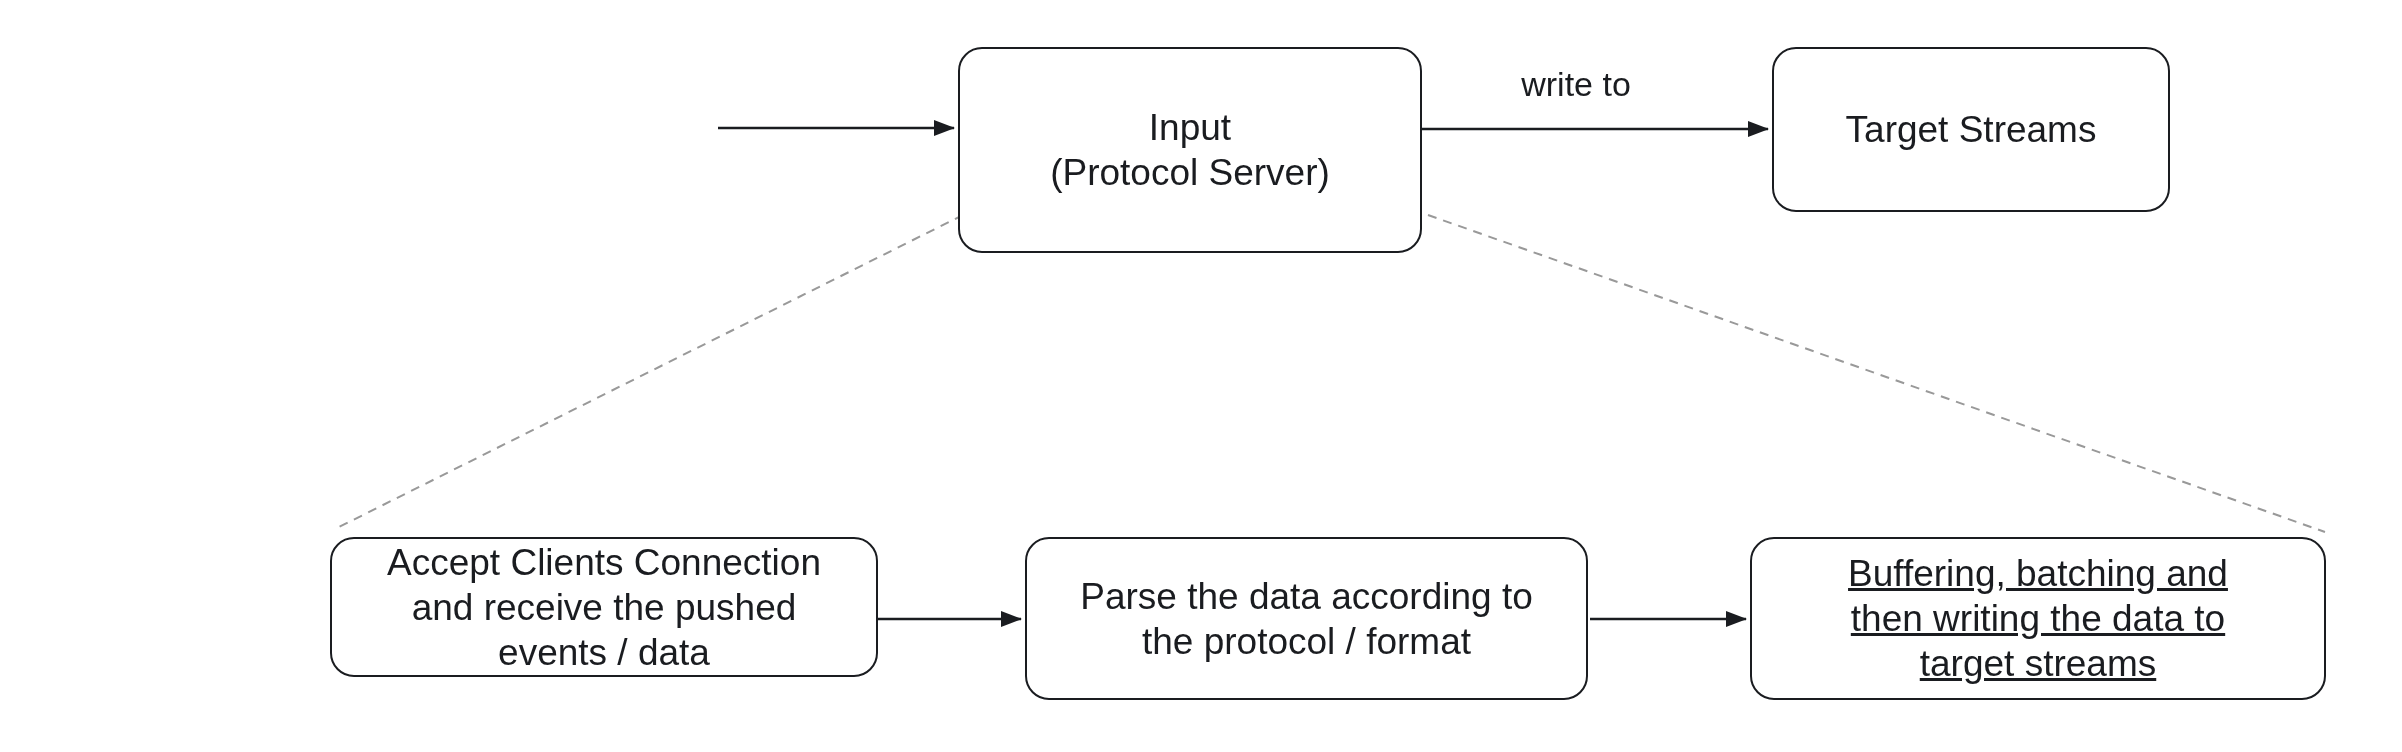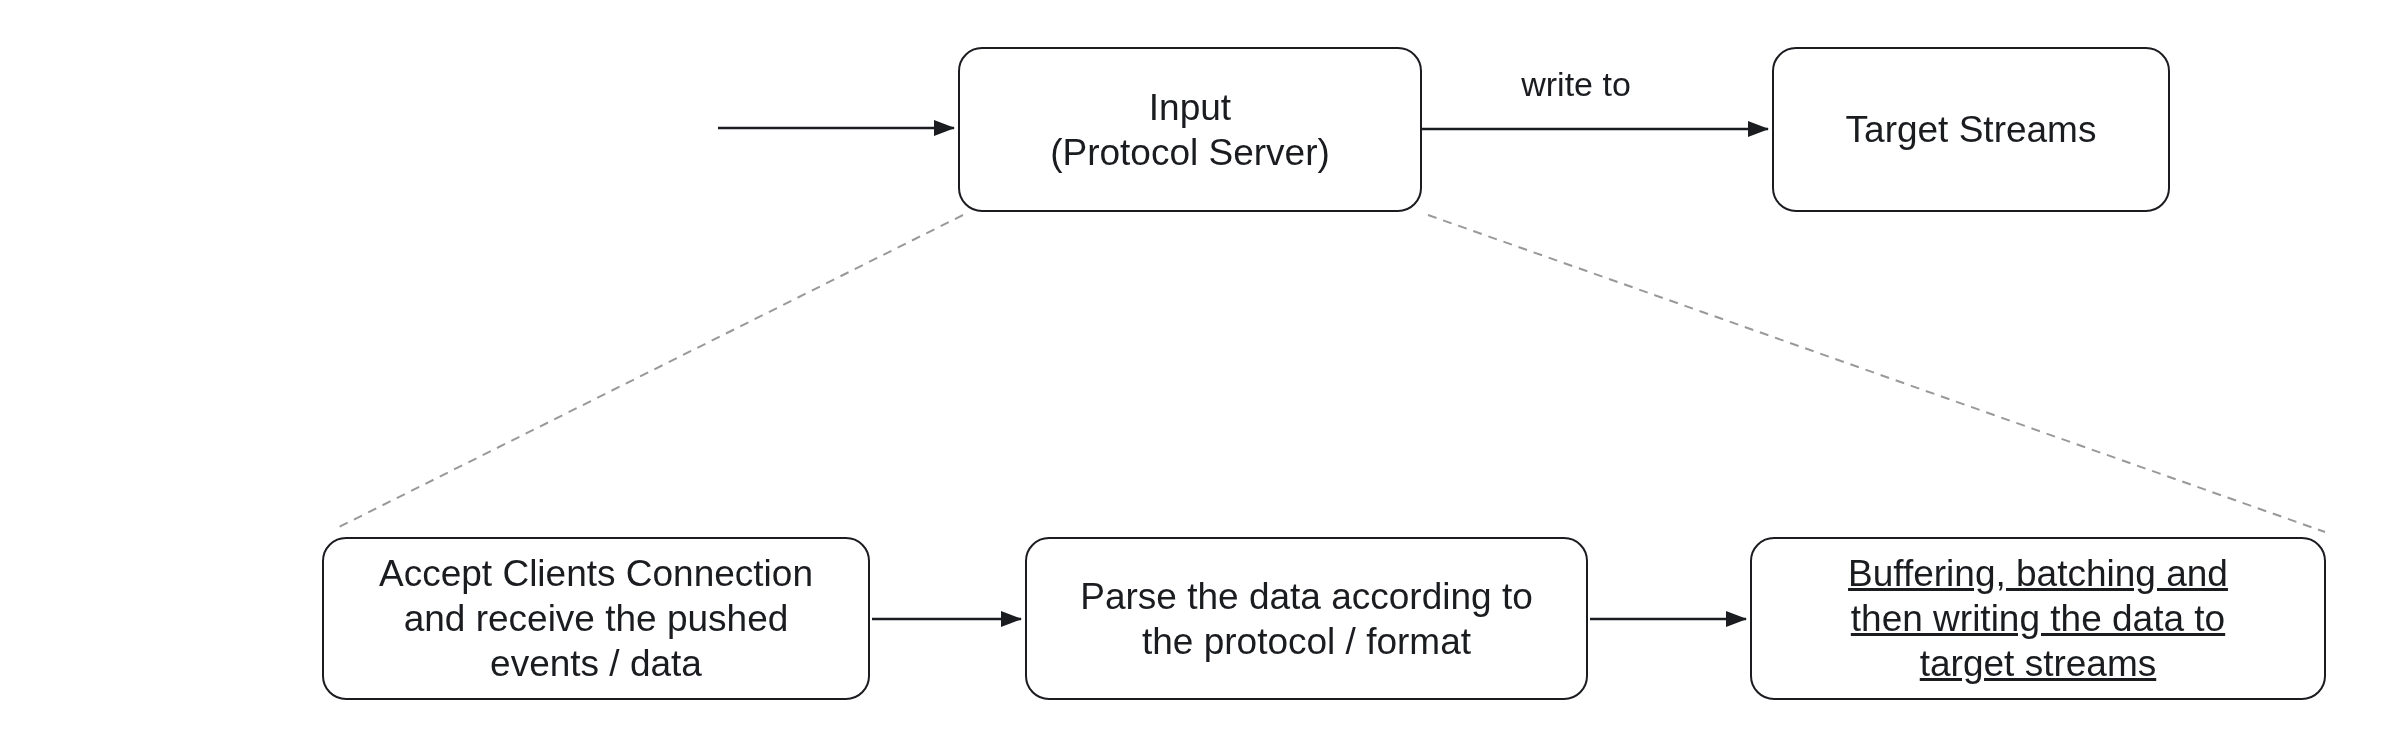--- a/index.html
+++ b/index.html
@@ -44,23 +44,23 @@
     align-items: center;
     justify-content: center;
   }
   .node-label, .free-text {
     font-size: 37px;
     line-height: 45px;
     text-align: center;
     white-space: pre-line;
     color: #1a1c20;
   }
-  .node-input      { left: 958px;  top: 47px;  width: 464px; height: 165px; justify-content: center; }
+  .node-input      { left: 958px;  top: 47px;  width: 464px; height: 206px; justify-content: center; }
   .node-target     { left: 1772px; top: 47px;  width: 398px; height: 165px; }
-  .node-accept     { left: 322px;  top: 537px; width: 548px; height: 163px; }
+  .node-accept     { left: 330px;  top: 537px; width: 548px; height: 140px; }
   .node-parse      { left: 1025px; top: 537px; width: 563px; height: 163px; }
   .node-buffering  { left: 1750px; top: 537px; width: 576px; height: 163px; text-decoration: underline; }
   .annotation {
     position: absolute;
     left: 16px;
     top: 81px;
     width: 700px;
   }
   .edge-label {
     position: absolute;

